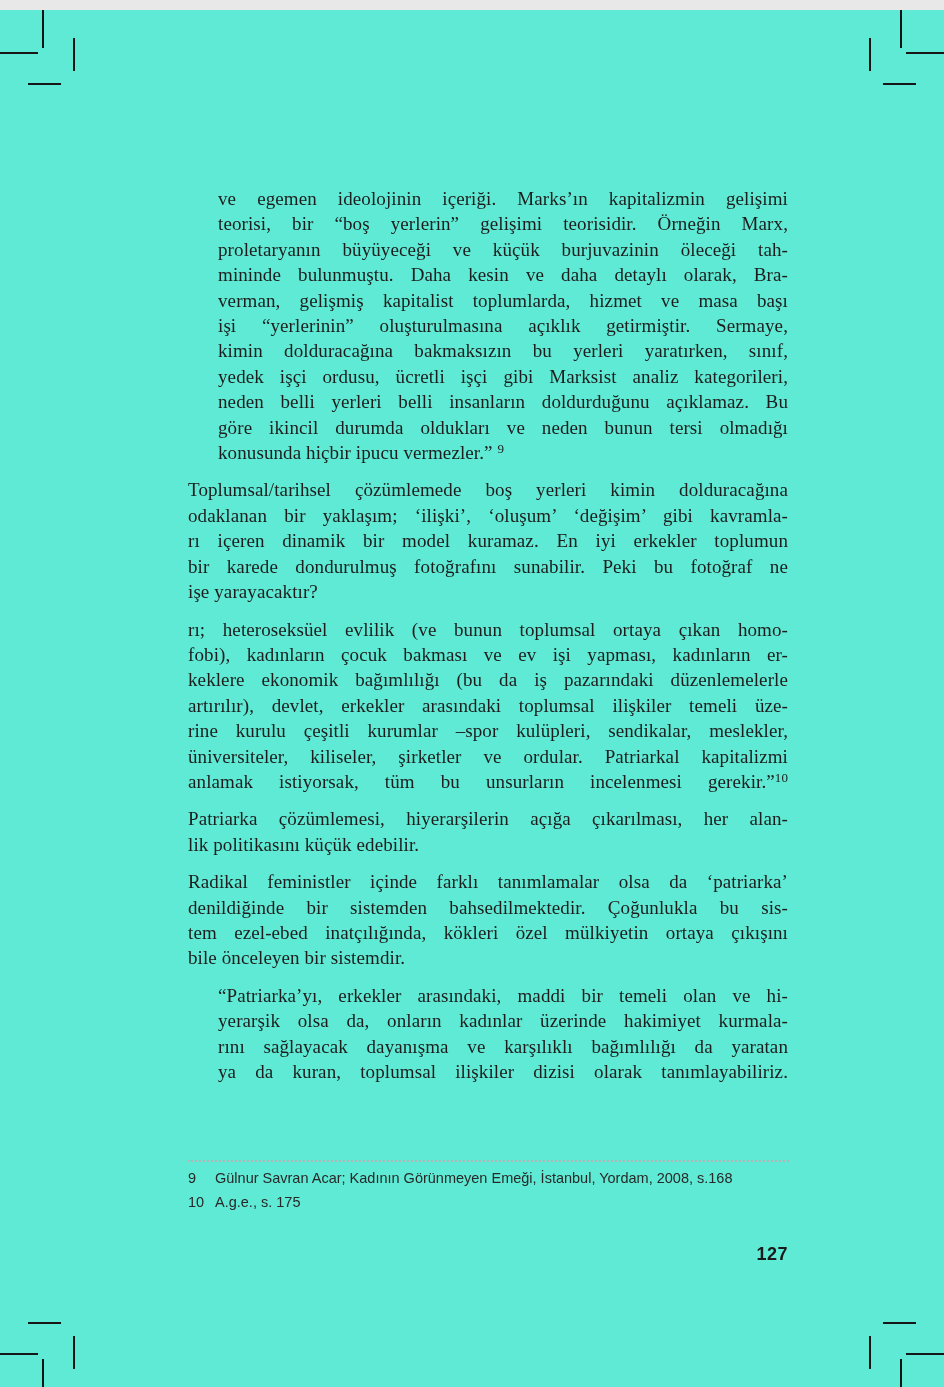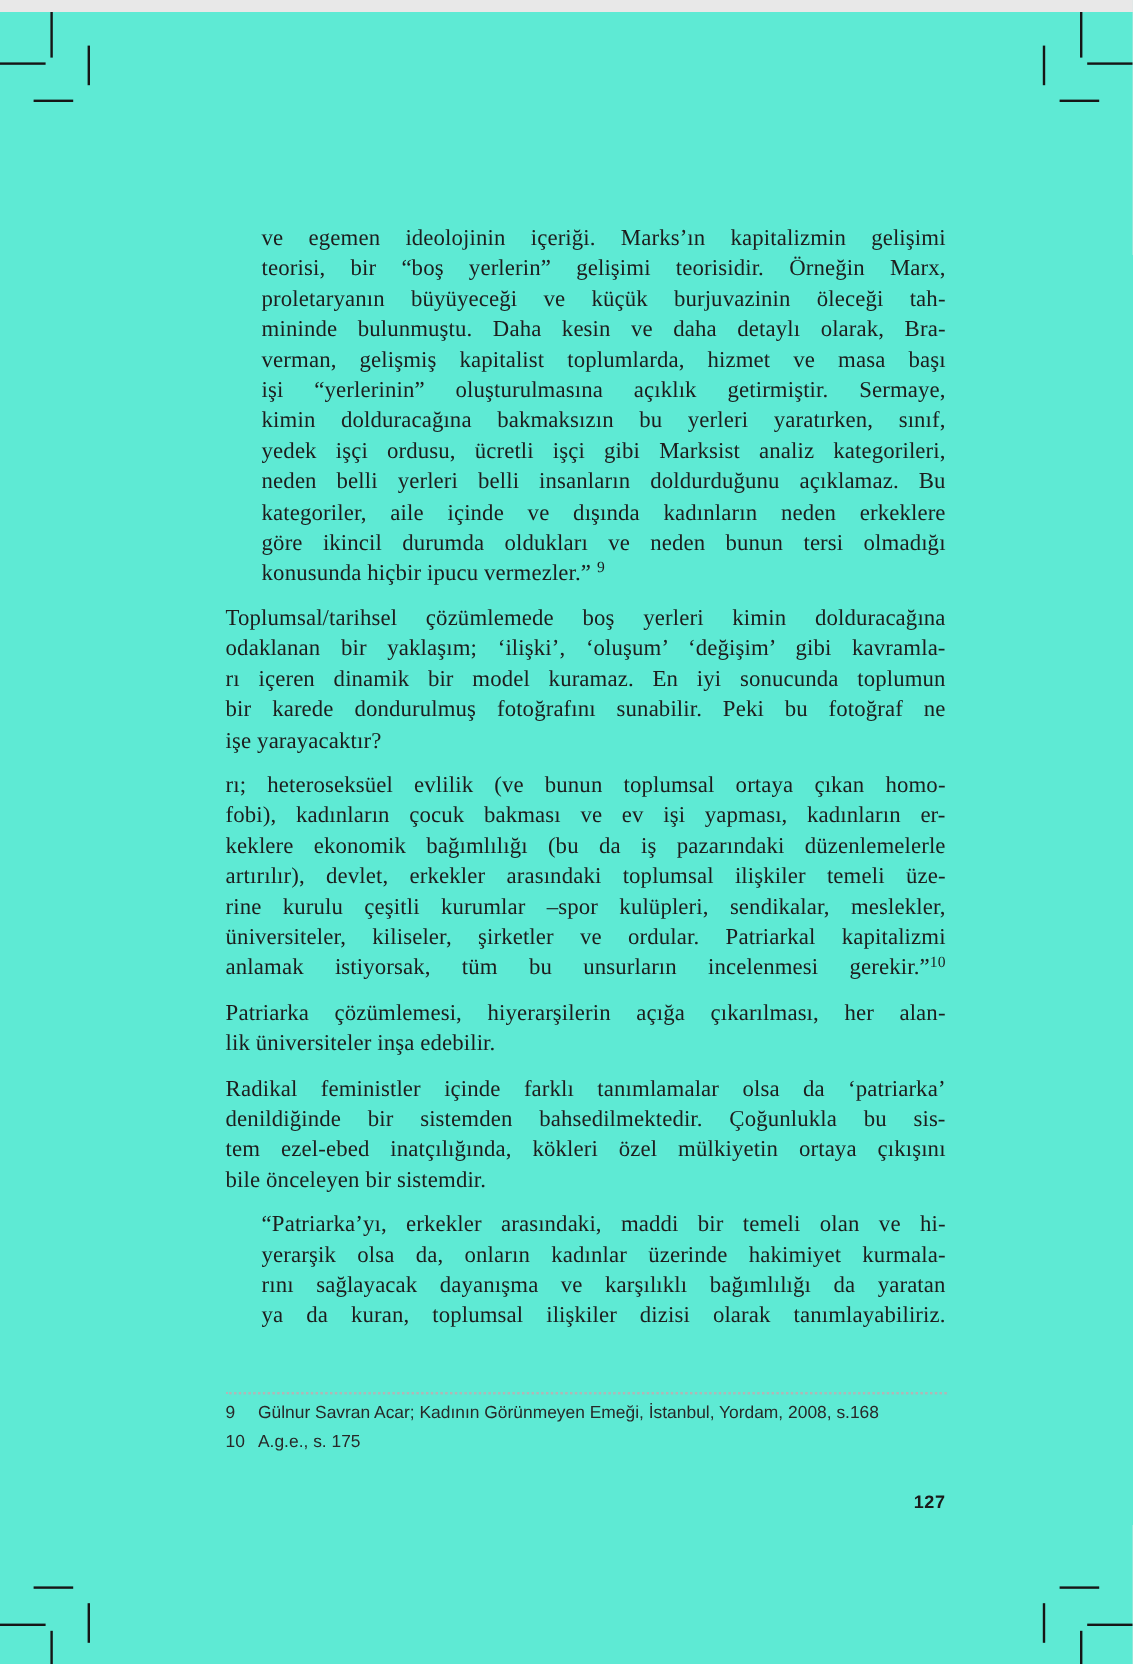--- a/index.html
+++ b/index.html
@@ -59,21 +59,21 @@
   .fn-text { flex: 1; }
 
   
   .page-number {
     position: absolute;
     left: 188px;
     top: 1234px;
     width: 600px;
     text-align: right;
     font-family: "Liberation Sans", sans-serif;
-    font-size: 15px;
+    font-size: 18px;
     font-weight: bold;
     color: #1a1a1a;
     letter-spacing: 0.5px;
   }
 </style>
 </head>
 <body>
 
 <div class="page">
 
@@ -101,43 +101,42 @@
       <div class="block quote">
         <div class="line">ve egemen ideolojinin içeriği. Marks’ın kapitalizmin gelişimi</div>
         <div class="line">teorisi, bir “boş yerlerin” gelişimi teorisidir. Örneğin Marx,</div>
         <div class="line">proletaryanın büyüyeceği ve küçük burjuvazinin öleceği tah-</div>
         <div class="line">mininde bulunmuştu. Daha kesin ve daha detaylı olarak, Bra-</div>
         <div class="line">verman, gelişmiş kapitalist toplumlarda, hizmet ve masa başı</div>
         <div class="line">işi “yerlerinin” oluşturulmasına açıklık getirmiştir. Sermaye,</div>
         <div class="line">kimin dolduracağına bakmaksızın bu yerleri yaratırken, sınıf,</div>
         <div class="line">yedek işçi ordusu, ücretli işçi gibi Marksist analiz kategorileri,</div>
         <div class="line">neden belli yerleri belli insanların doldurduğunu açıklamaz. Bu</div>
-        <div class="line">kategoriler, aile içinde ve dışında kadınların neden erkeklere</div>
         <div class="line">göre ikincil durumda oldukları ve neden bunun tersi olmadığı</div>
         <div class="line last">konusunda hiçbir ipucu vermezler.”&nbsp;<sup class="fnref">9</sup></div>
       </div>
       <div class="block para">
         <div class="line">Toplumsal/tarihsel çözümlemede boş yerleri kimin dolduracağına</div>
         <div class="line">odaklanan bir yaklaşım; ‘ilişki’, ‘oluşum’ ‘değişim’ gibi kavramla-</div>
-        <div class="line">rı içeren dinamik bir model kuramaz. En iyi sonucunda toplumun</div>
+        <div class="line">rı içeren dinamik bir model kuramaz. En iyi erkekler toplumun</div>
         <div class="line">bir karede dondurulmuş fotoğrafını sunabilir. Peki bu fotoğraf ne</div>
         <div class="line last">işe yarayacaktır?</div>
       </div>
       <div class="block para">
         <div class="line">rı; heteroseksüel evlilik (ve bunun toplumsal ortaya çıkan homo-</div>
         <div class="line">fobi), kadınların çocuk bakması ve ev işi yapması, kadınların er-</div>
         <div class="line">keklere ekonomik bağımlılığı (bu da iş pazarındaki düzenlemelerle</div>
         <div class="line">artırılır), devlet, erkekler arasındaki toplumsal ilişkiler temeli üze-</div>
         <div class="line">rine kurulu çeşitli kurumlar –spor kulüpleri, sendikalar, meslekler,</div>
         <div class="line">üniversiteler, kiliseler, şirketler ve ordular. Patriarkal kapitalizmi</div>
         <div class="line">anlamak istiyorsak, tüm bu unsurların incelenmesi gerekir.”<sup class="fnref">10</sup></div>
       </div>
       <div class="block para">
         <div class="line">Patriarka çözümlemesi, hiyerarşilerin açığa çıkarılması, her alan-</div>
-        <div class="line last">lik üniversiteler inşa edebilir.</div>
+        <div class="line last">lik politikasını küçük edebilir.</div>
       </div>
       <div class="block para">
         <div class="line">Radikal feministler içinde farklı tanımlamalar olsa da ‘patriarka’</div>
         <div class="line">denildiğinde bir sistemden bahsedilmektedir. Çoğunlukla bu sis-</div>
         <div class="line">tem ezel-ebed inatçılığında, kökleri özel mülkiyetin ortaya çıkışını</div>
         <div class="line last">bile önceleyen bir sistemdir.</div>
       </div>
       <div class="block quote">
         <div class="line">“Patriarka’yı, erkekler arasındaki, maddi bir temeli olan ve hi-</div>
         <div class="line">yerarşik olsa da, onların kadınlar üzerinde hakimiyet kurmala-</div>

